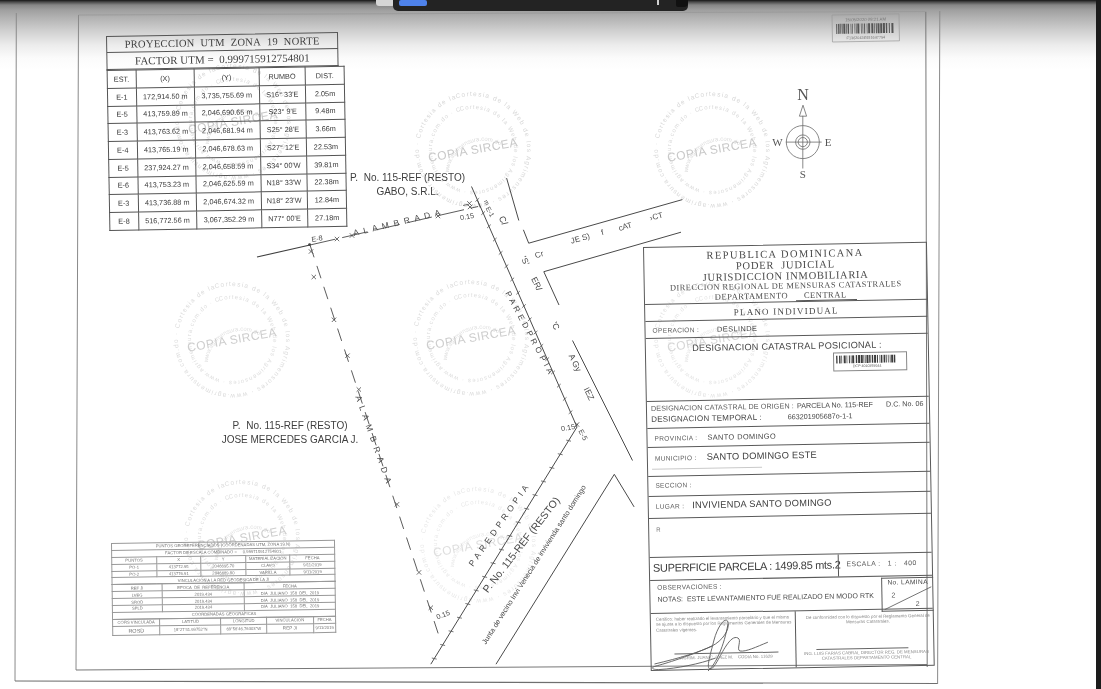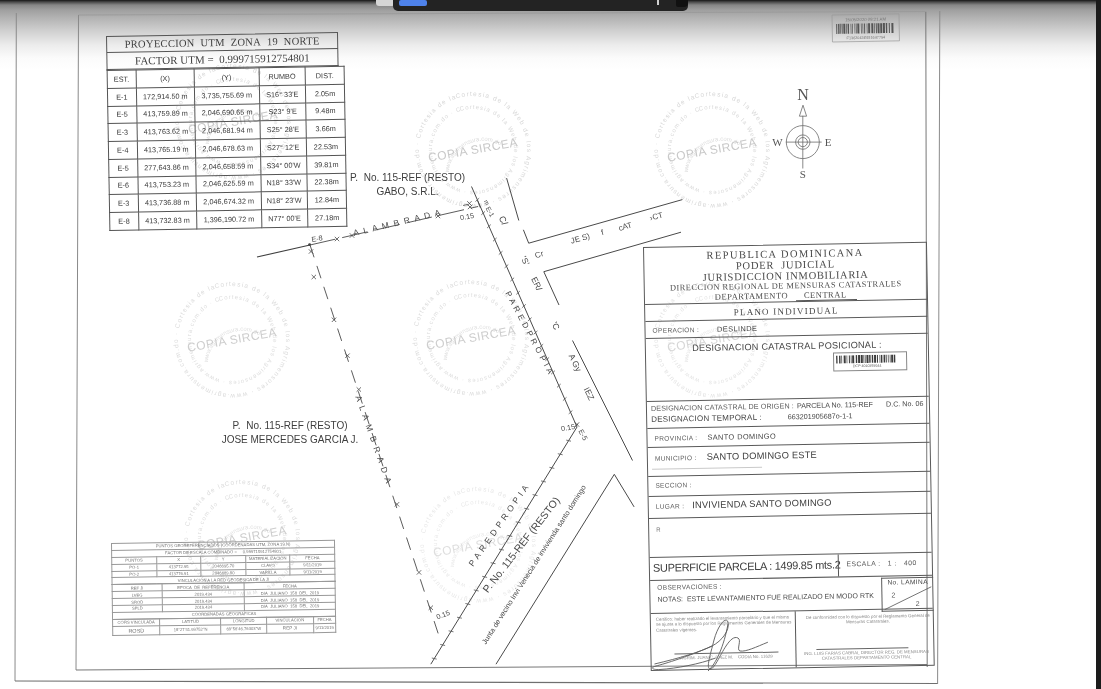--- a/index.html
+++ b/index.html
@@ -335,43 +335,43 @@
           </tr>
 <tr>
             <td class="c1">E-4</td>
             <td class="c2">413,765.19 m</td>
             <td class="c3">2,046,678.63 m</td>
             <td class="c4">S27° 12'E</td>
             <td class="c5">22.53m</td>
           </tr>
 <tr>
             <td class="c1">E-5</td>
-            <td class="c2">277,643.86 m</td>
+            <td class="c2">237,924.27 m</td>
             <td class="c3">2,046,658.59 m</td>
             <td class="c4">S34° 00'W</td>
             <td class="c5">39.81m</td>
           </tr>
 <tr>
             <td class="c1">E-6</td>
             <td class="c2">413,753.23 m</td>
             <td class="c3">2,046,625.59 m</td>
             <td class="c4">N18° 33'W</td>
             <td class="c5">22.38m</td>
           </tr>
 <tr>
             <td class="c1">E-3</td>
             <td class="c2">413,736.88 m</td>
             <td class="c3">2,046,674.32 m</td>
             <td class="c4">N18° 23'W</td>
             <td class="c5">12.84m</td>
           </tr>
 <tr>
             <td class="c1">E-8</td>
-            <td class="c2">413,732.83 m</td>
-            <td class="c3">1,396,190.72 m</td>
+            <td class="c2">516,772.56 m</td>
+            <td class="c3">3,067,352.29 m</td>
             <td class="c4">N77° 00'E</td>
             <td class="c5">27.18m</td>
           </tr>
   </tbody>
       </table>
 </div>
 
 <div class="lbl" style="left:340px;top:171px;width:135px;font-size:10px;">P.&nbsp; No. 115-REF (RESTO)<br>GABO, S.R.L.</div>
 
 <div class="lbl" style="left:220px;top:419px;width:140px;font-size:10px;">P.&nbsp; No. 115-REF (RESTO)<br>JOSE MERCEDES GARCIA J.</div>

